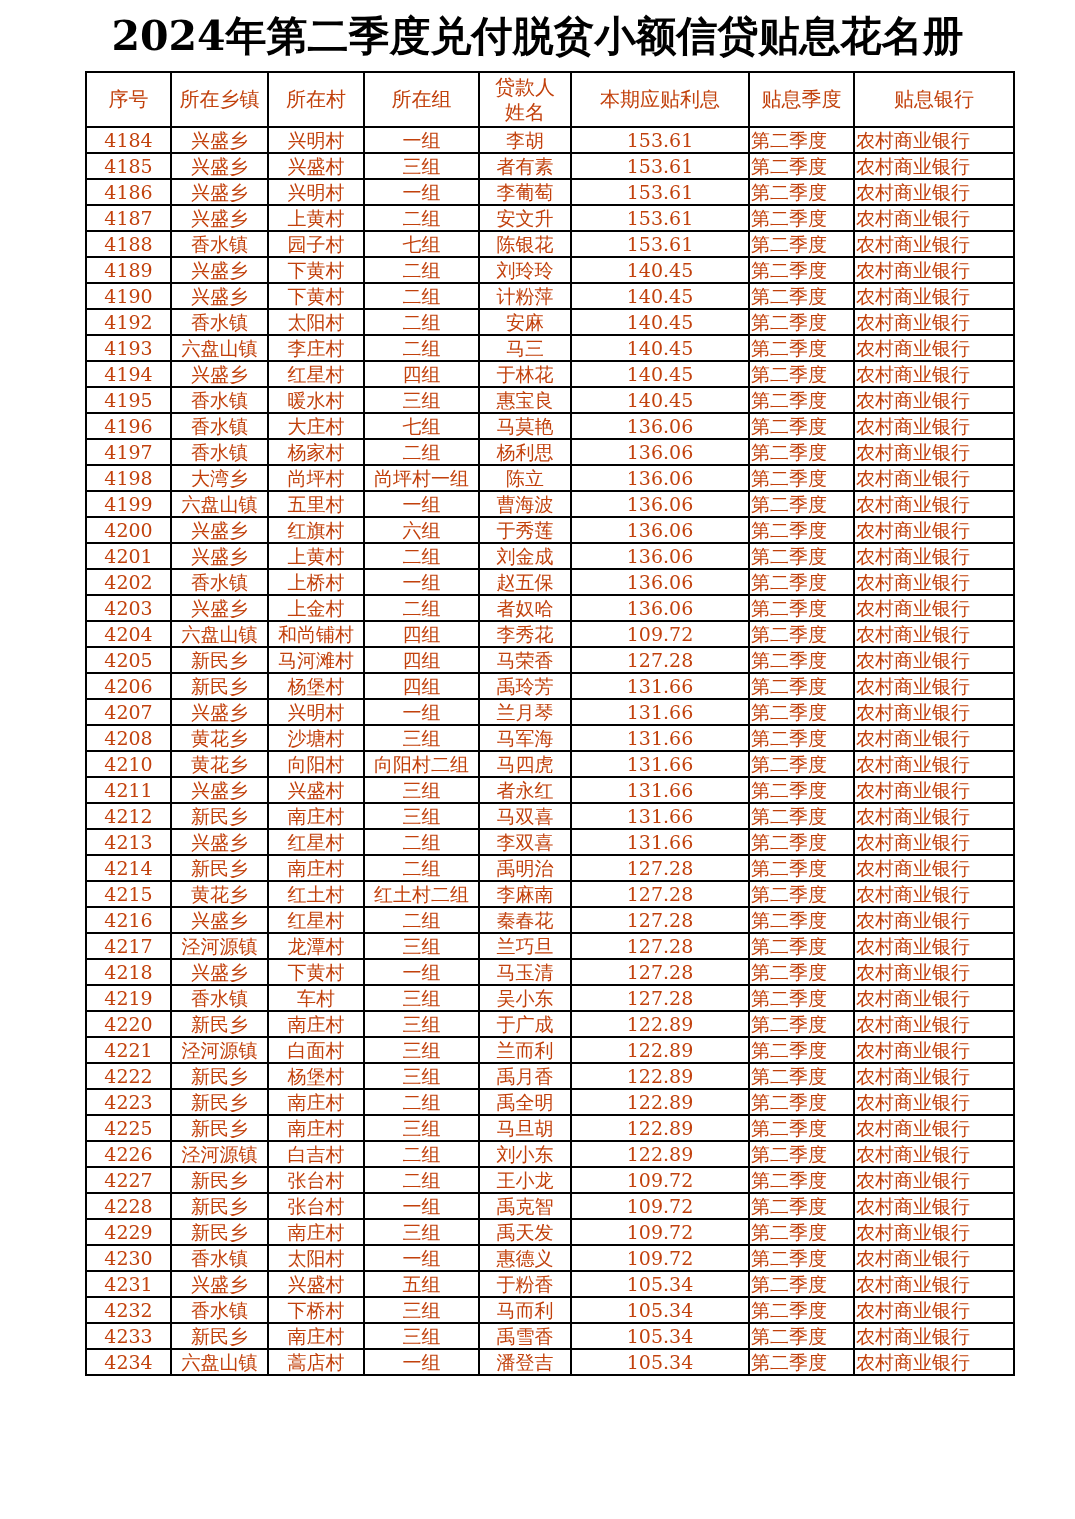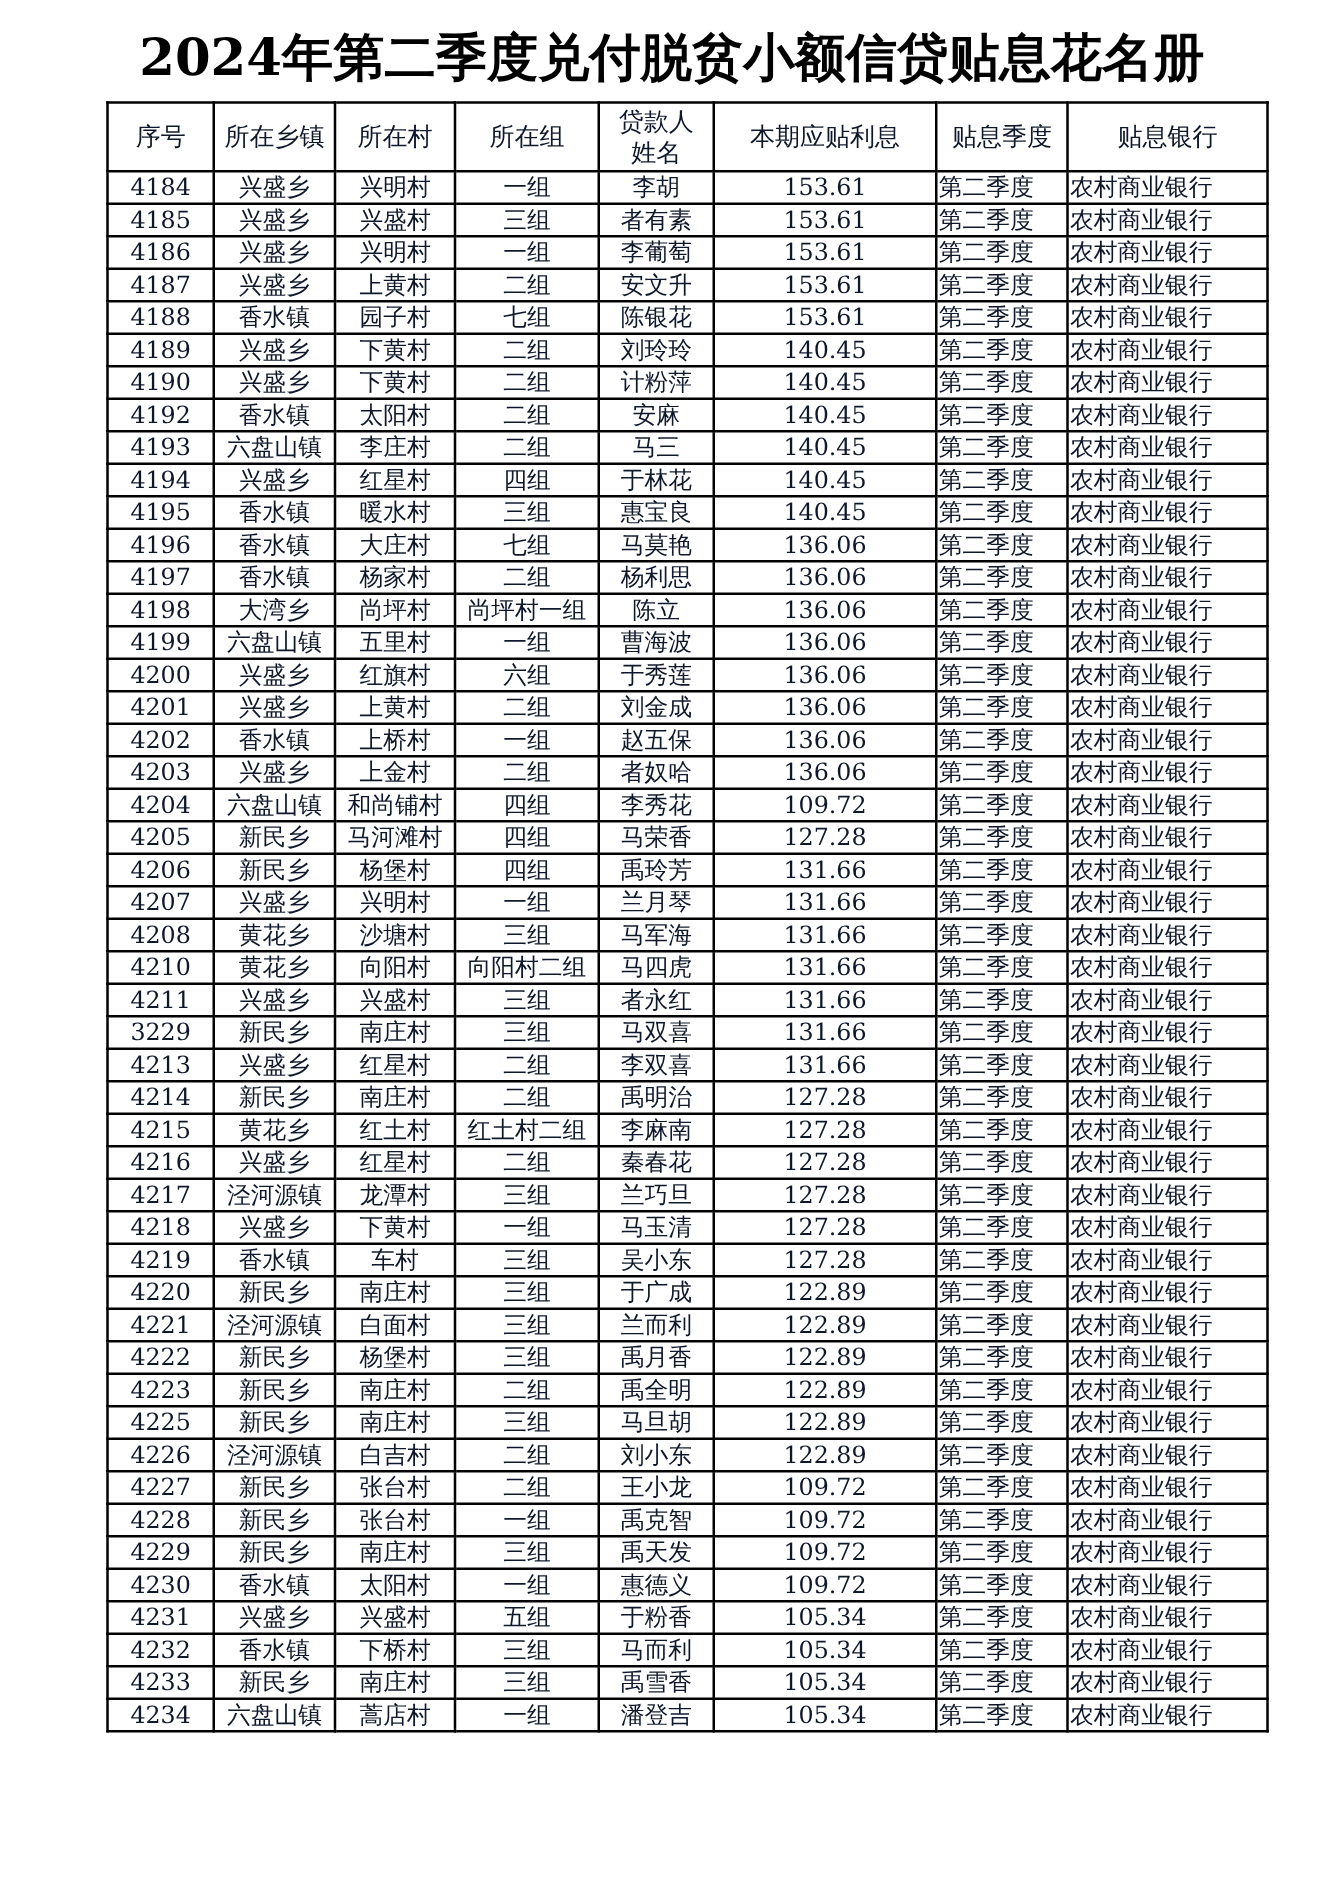--- a/index.html
+++ b/index.html
@@ -9,38 +9,38 @@
   }
   body {
     width: 1075px;
     height: 1519px;
     font-family: "DejaVu Serif", "Liberation Serif", serif;
     color: #000000;
     position: relative;
     overflow: hidden;
   }
   .page {
-    padding-top: 22px;
+    padding-top: 12px;
   }
   .doc-title {
     margin: 0 0 10px 0;
     text-align: center;
     font-size: 41px;
     font-weight: bold;
     letter-spacing: 0px;
     line-height: 1.2;
     color: #000000;
   }
   table.roster {
     border-collapse: collapse;
     table-layout: fixed;
     margin-left: 85px;
     width: 928px;
     font-size: 19px;
-    color: #0f172a;
+    color: #c2410c;
   }
   table.roster th,
   table.roster td {
     border: 2px solid #000000;
     padding: 0;
     overflow: hidden;
     white-space: nowrap;
   }
   table.roster th {
     height: 53px;
@@ -357,21 +357,21 @@
           <td class="col-seq">4211</td>
           <td class="col-township">兴盛乡</td>
           <td class="col-village">兴盛村</td>
           <td class="col-group">三组</td>
           <td class="col-borrower">者永红</td>
           <td class="col-interest">131.66</td>
           <td class="col-quarter">第二季度</td>
           <td class="col-bank">农村商业银行</td>
         </tr>
         <tr>
-          <td class="col-seq">3229</td>
+          <td class="col-seq">4212</td>
           <td class="col-township">新民乡</td>
           <td class="col-village">南庄村</td>
           <td class="col-group">三组</td>
           <td class="col-borrower">马双喜</td>
           <td class="col-interest">131.66</td>
           <td class="col-quarter">第二季度</td>
           <td class="col-bank">农村商业银行</td>
         </tr>
         <tr>
           <td class="col-seq">4213</td>

